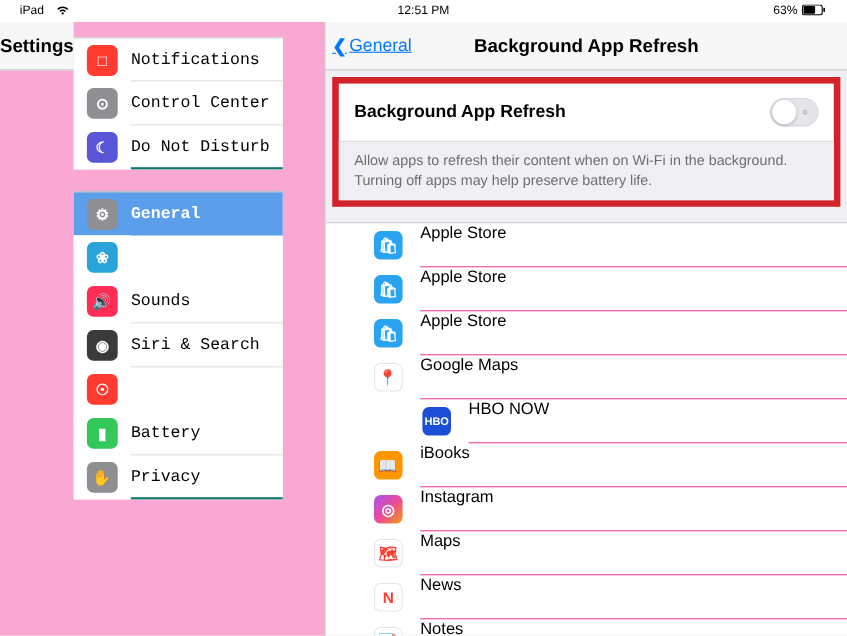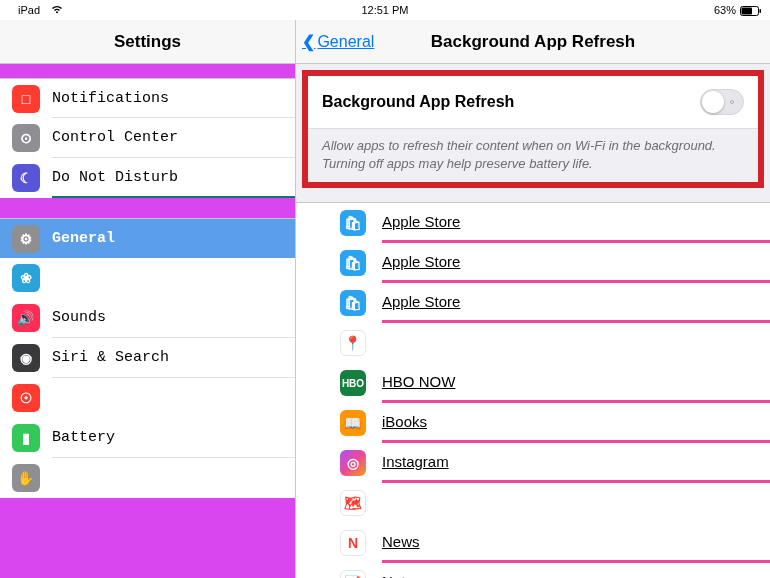--- a/index.html
+++ b/index.html
@@ -14,25 +14,25 @@
     height: 20px;
     display: flex; align-items: center;
     font-size: 11px;
     padding: 0 6px;
     background: #fff;
     position: relative;
     color: #000;
   }
   .status-left { display: flex; align-items: flex-start; gap: 11px; padding-left: 12px; }
   .status-center { position: absolute; left: 50%; transform: translateX(-50%); font-weight: 500; }
-  .status-right { position: absolute; right: 8px; display: flex; align-items: flex-end; gap: 4px; }
+  .status-right { position: absolute; right: 19px; display: flex; align-items: flex-start; gap: 4px; }
   .wifi-icon svg, .battery-icon svg { display: block; }
   
   .columns { display: flex; height: calc(578px - 20px); }
-  .col-left { width: 296px; background: #d946ef; border-right: 1px solid #c8c8cc; display: flex; flex-direction: column; }
+  .col-left { width: 296px; background: #f9a8d4; border-right: 1px solid #c8c8cc; display: flex; flex-direction: row; }
   .col-right { flex: 1; background: #efeff4; display: flex; flex-direction: column; position: relative; }
   
   .col-header {
     height: 44px;
     background: #f7f7f8;
     border-bottom: 1px solid #c8c8cc;
     display: flex; align-items: center; justify-content: center;
     position: relative;
   }
   .col-header-title { font-weight: 700; font-size: 17px; }
@@ -94,45 +94,44 @@
     position: absolute; right: -10px; top: 50%; transform: translateY(-50%);
     width: 4px; height: 4px; border: 1.5px solid #b0b0b6; border-radius: 50%;
   }
   .desc-row {
     background: #efeff4;
     color: #6d6d72;
     font-size: 13px;
     padding: 8px 14px 10px;
     line-height: 1.35;
     border-top: 1px solid #dcdce0;
-    font-style: italic;
   }
   .app-list { background: #fff; margin-top: 14px; border-top: 1px solid #c8c8cc; }
   .app-row {
     display: flex; align-items: center;
     height: 40px;
     padding-left: 44px;
     font-size: 15px;
     cursor: pointer;
   }
   .app-row .app-icon { width: 26px; height: 26px; border-radius: 6px; margin-right: 16px; display: flex; align-items: center; justify-content: center; flex-shrink: 0; }
-  .app-row .app-label-wrap { flex: 1; height: 100%; display: flex; align-items: center; border-bottom: 3px solid #ec4899; text-decoration: underline; }
+  .app-row .app-label-wrap { flex: 1; height: 100%; display: flex; border-bottom: 1px solid #ec4899; }
   .spacer { flex: 1; }
   
   .ic-red { background: #ff3b30; }
   .ic-gray { background: #8e8e93; }
   .ic-purple { background: #5856d6; }
   .ic-blue { background: #007aff; }
   .ic-cyan { background: #2aa3da; }
   .ic-pink { background: #ff2d55; }
   .ic-slate { background: #3a3a3c; }
   .ic-green { background: #34c759; }
   .ic-bag { background: #2aa3f0; }
   .ic-white { background: #fff; border: 1px solid #e5e5ea; }
-  .ic-black { background: #15803d; color: #fff; }
+  .ic-black { background: #1d4ed8; color: #fff; margin-left: 44px; }
   .ic-orange { background: #ff9500; }
   .ic-grad { background: linear-gradient(135deg,#a855f7,#ec4899,#f59e0b); }
   .glyph { color: #fff; font-size: 14px; font-weight: 700; }
   .glyph-sm { color:#fff; font-size:10px; font-weight:700; }
   .ic-white .glyph, .ic-white .glyph-sm { color:#ff3b30; }
 </style>
 </head>
 <body>
 
 <div class="status-bar">
@@ -230,20 +229,23 @@
               <span class="glyph">▮</span>
             </div>
             <div class="row-label-wrap">
               <span class="row-label">Battery</span>
             </div>
           </div>
           <div class="row">
             <div class="row-icon ic-gray">
               <span class="glyph">✋</span>
             </div>
+            <div class="row-label-wrap">
+              <span class="row-label">Privacy</span>
+            </div>
           </div>
         </div>
       </div>
   </div>
 
   <div class="col-right">
     <div class="col-header">
       <div class="back-link">
         <span class="back-chevron" style="text-decoration:none">❮</span>
         <span>General</span>
@@ -287,20 +289,23 @@
               <span class="glyph">🛍</span>
             </div>
             <div class="app-label-wrap">
               <span>Apple Store</span>
             </div>
           </div>
           <div class="app-row">
             <div class="app-icon ic-white">
               <span class="glyph">📍</span>
             </div>
+            <div class="app-label-wrap">
+              <span>Google Maps</span>
+            </div>
           </div>
           <div class="app-row">
             <div class="app-icon ic-black">
               <span class="glyph-sm">HBO</span>
             </div>
             <div class="app-label-wrap">
               <span>HBO NOW</span>
             </div>
           </div>
           <div class="app-row">
@@ -315,20 +320,23 @@
             <div class="app-icon ic-grad">
               <span class="glyph">◎</span>
             </div>
             <div class="app-label-wrap">
               <span>Instagram</span>
             </div>
           </div>
           <div class="app-row">
             <div class="app-icon ic-white">
               <span class="glyph">🗺</span>
+            </div>
+            <div class="app-label-wrap">
+              <span>Maps</span>
             </div>
           </div>
           <div class="app-row">
             <div class="app-icon ic-white">
               <span class="glyph">N</span>
             </div>
             <div class="app-label-wrap">
               <span>News</span>
             </div>
           </div>

